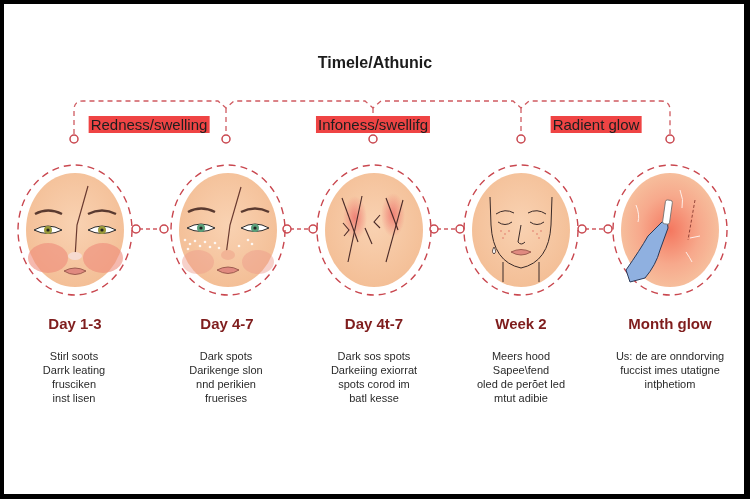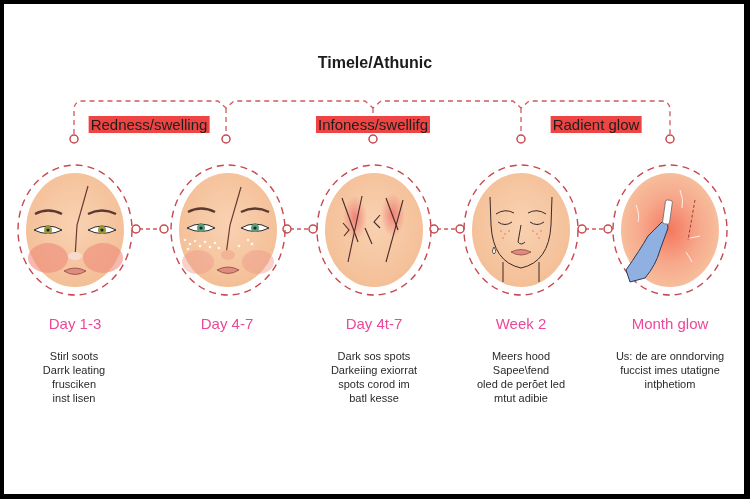--- a/index.html
+++ b/index.html
@@ -18,21 +18,21 @@
       text-align: center; font-size: 16px; font-weight: bold; color: #1c1c1c;
       margin-left: -4px;
     }
     svg.overlay { position: absolute; left: -4px; top: -4px; width: 750px; height: 499px; }
     .phase {
       position: absolute; top: 112px; font-size: 15px; color: #1e1e1e;
       transform: translateX(-50%); white-space: nowrap;
       background: #ef4444; padding: 0 2px;
     }
     .step-label {
-      position: absolute; top: 311px; font-size: 15px; font-weight: normal; color: #ec4899;
+      position: absolute; top: 311px; font-size: 15px; font-weight: bold; color: #7f1d1d;
       transform: translateX(-50%); white-space: nowrap;
     }
     .step-desc {
       position: absolute; top: 345px; font-size: 11px; line-height: 14px; color: #2a2a2a;
       transform: translateX(-50%); text-align: center; white-space: nowrap;
     }
   </style>
 </head>
 <body>
 
@@ -209,20 +209,26 @@
   <div class="step-label" style="left:370px;">Day 4t-7</div>
   <div class="step-label" style="left:517px;">Week 2</div>
   <div class="step-label" style="left:666px;">Month glow</div>
 
   <div class="step-desc" style="left:70px;">
     <div>Stirl soots</div>
     <div>Darrk leating</div>
     <div>frusciken</div>
     <div>inst lisen</div>
   </div>
+  <div class="step-desc" style="left:222px;">
+    <div>Dark spots</div>
+    <div>Darikenge slon</div>
+    <div>nnd perikien</div>
+    <div>fruerises</div>
+  </div>
   <div class="step-desc" style="left:370px;">
     <div>Dark sos spots</div>
     <div>Darkeiing exiorrat</div>
     <div>spots corod im</div>
     <div>batl kesse</div>
   </div>
   <div class="step-desc" style="left:517px;">
     <div>Meers hood</div>
     <div>Sapee\fend</div>
     <div>oled de perŏet led</div>

